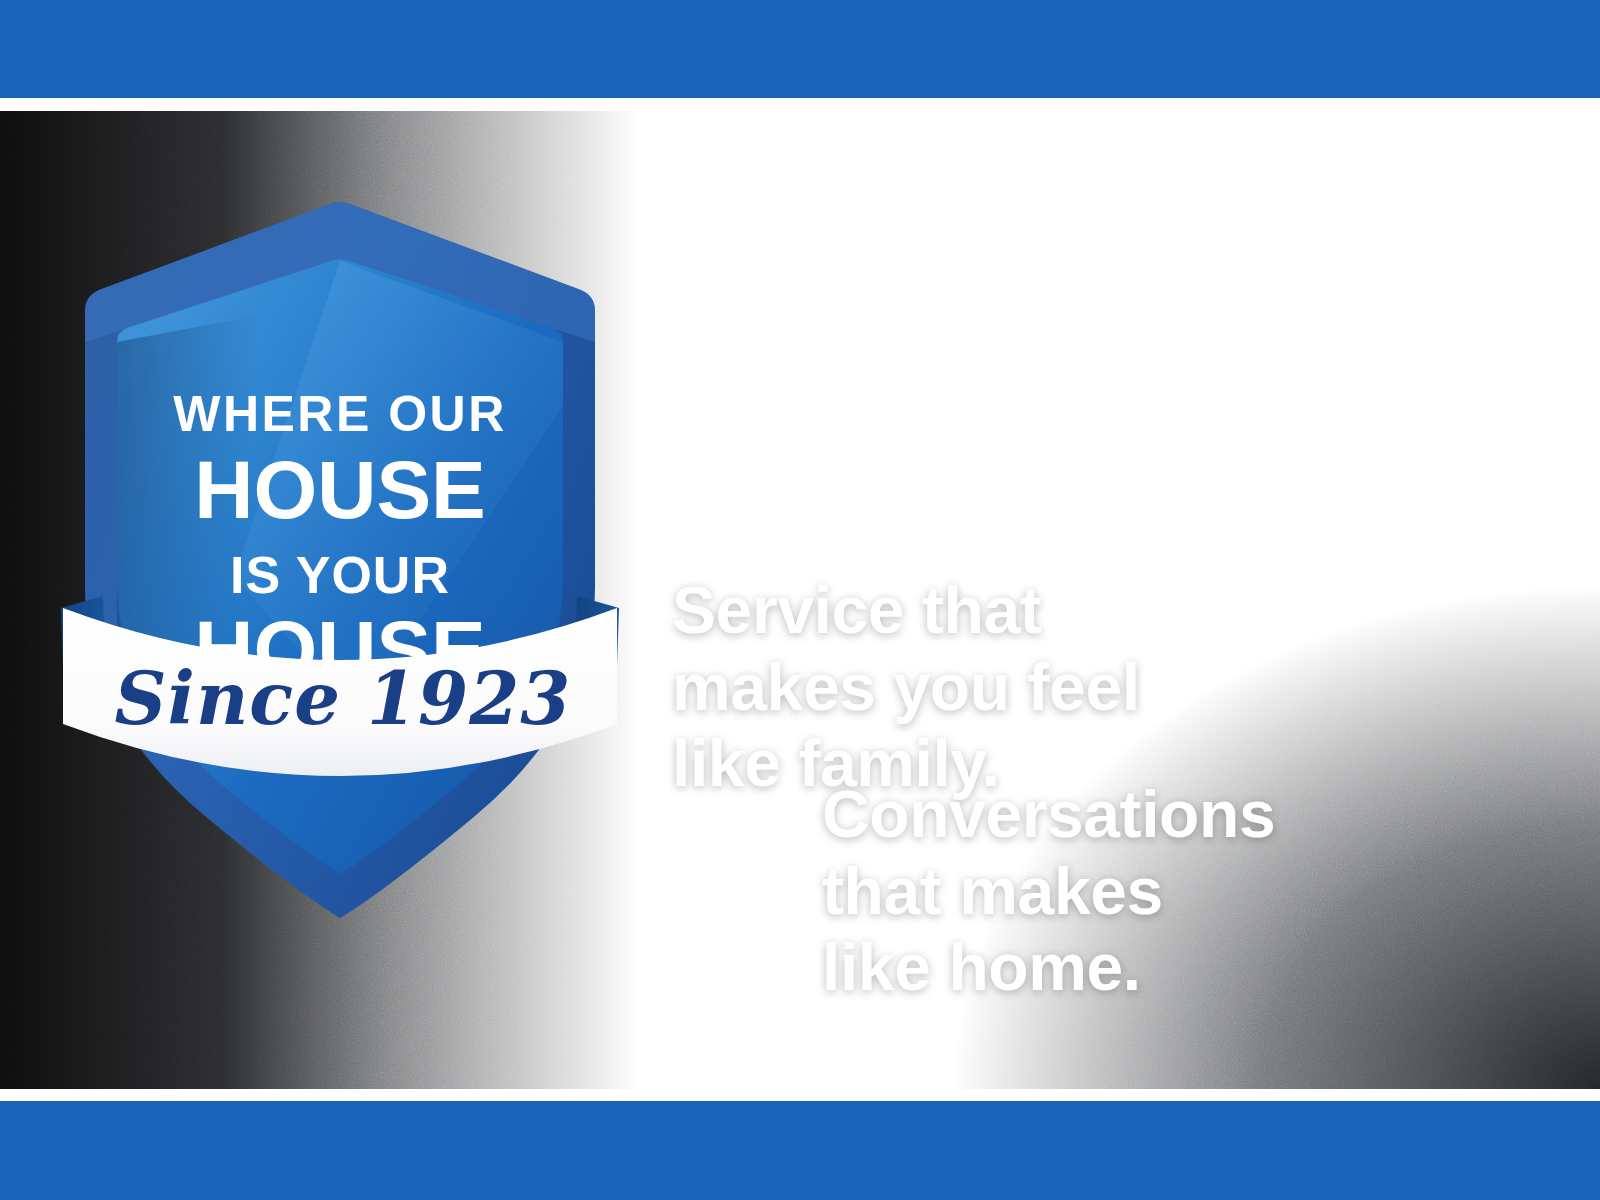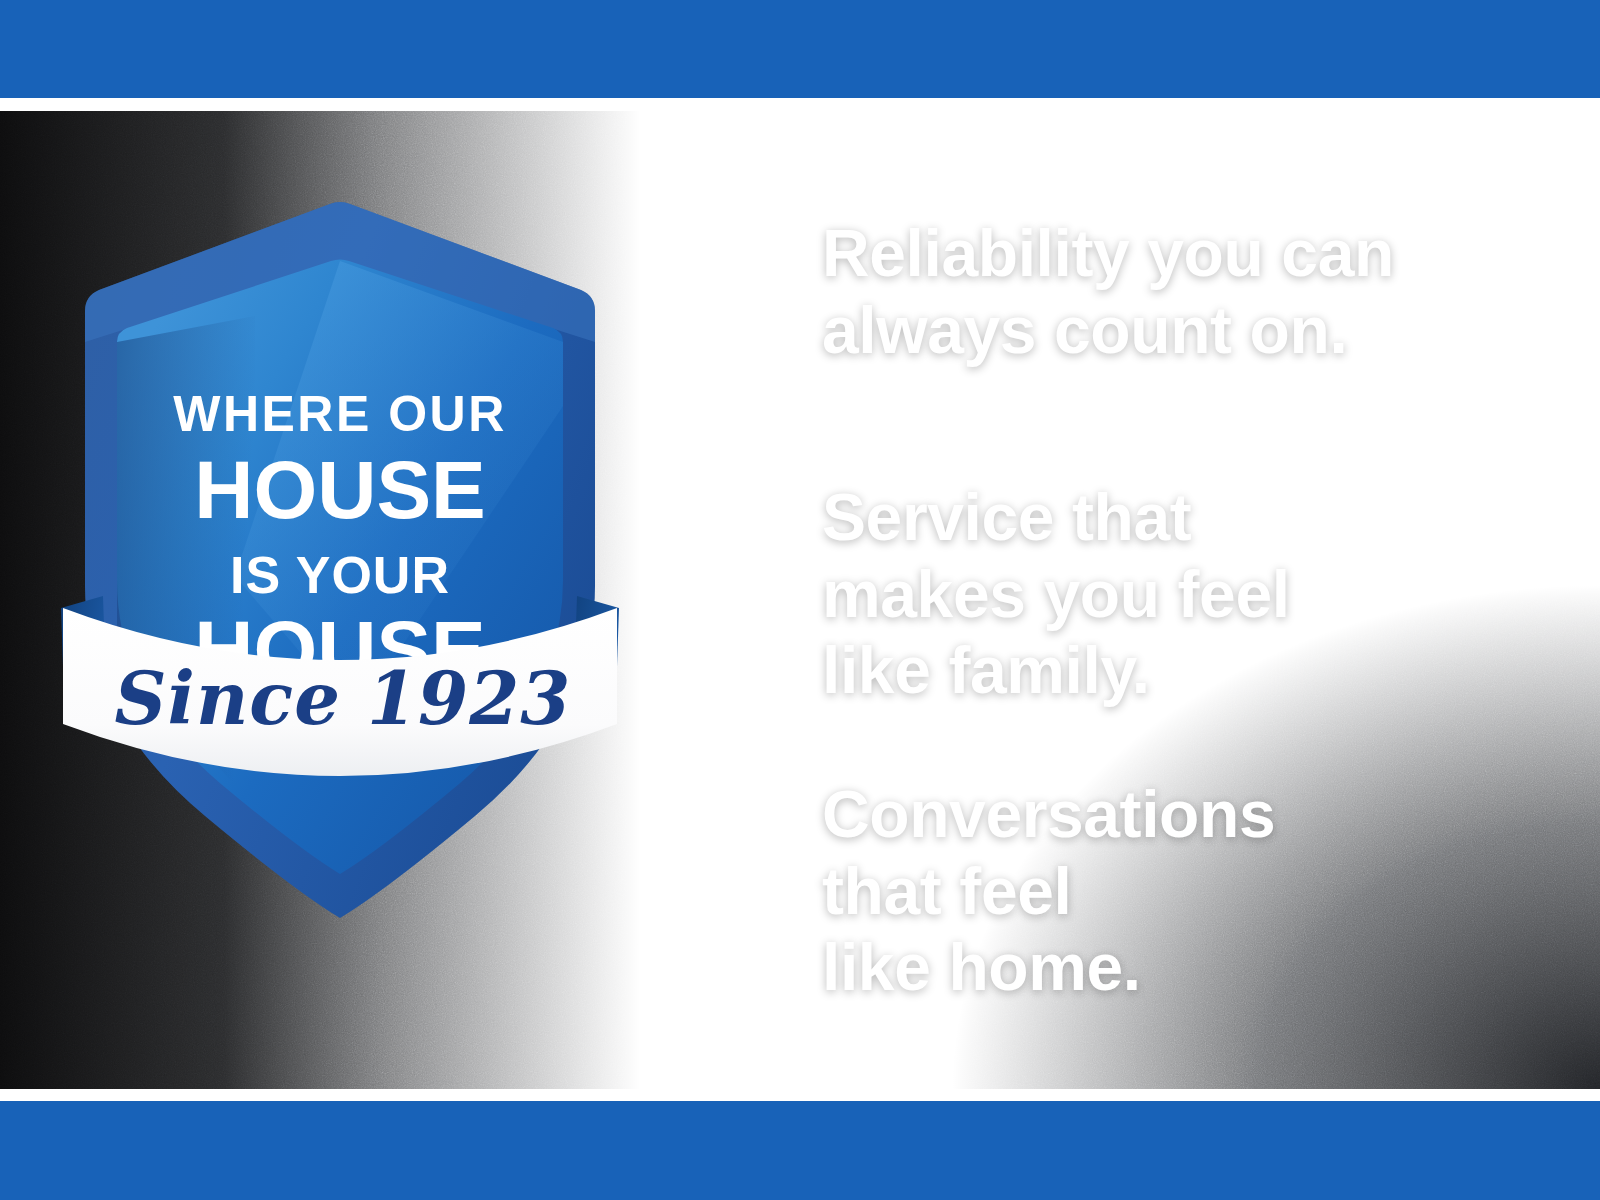--- a/index.html
+++ b/index.html
@@ -135,21 +135,21 @@
     height: 978px;
   }
   .bullet {
     position: absolute;
     left: 0;
     display: flex;
     align-items: flex-start;
     width: 900px;
   }
   #bullet-0 { top: 104px; }
-  #bullet-1 { top: 368px; }
+  #bullet-1 { top: 339px; flex-direction: column; }
   #bullet-2 { top: 665px; }
 
   .check-icon {
     flex: 0 0 auto;
     width: 150px;
     padding-top: 6px;
   }
   .check-icon svg { display: block; }
 
   .bullet-text {
@@ -278,43 +278,41 @@
   </div>
 
   <div id="bullets">
 
     <div class="bullet" id="bullet-0">
       <div class="check-icon">
         <svg width="140" height="116" viewBox="0 0 140 116" xmlns="http://www.w3.org/2000/svg">
           <path d="M 14 44 L 30 28 L 58 70 L 116 4 L 132 18 L 60 108 Z" fill="#FFFFFF" stroke="#FFFFFF" stroke-width="7" stroke-linejoin="round"></path>
         </svg>
       </div>
-      <div class="bullet-text">Reliability you can
-always count on.</div>
     </div>
 
     <div class="bullet" id="bullet-1">
       <div class="check-icon">
         <svg width="140" height="116" viewBox="0 0 140 116" xmlns="http://www.w3.org/2000/svg">
           <path d="M 14 44 L 30 28 L 58 70 L 116 4 L 132 18 L 60 108 Z" fill="#FFFFFF" stroke="#FFFFFF" stroke-width="7" stroke-linejoin="round"></path>
         </svg>
       </div>
       <div class="bullet-text">Service that
 makes you feel
 like family.</div>
     </div>
 
     <div class="bullet" id="bullet-2">
       <div class="check-icon">
         <svg width="140" height="116" viewBox="0 0 140 116" xmlns="http://www.w3.org/2000/svg">
           <path d="M 14 44 L 30 28 L 58 70 L 116 4 L 132 18 L 60 108 Z" fill="#FFFFFF" stroke="#FFFFFF" stroke-width="7" stroke-linejoin="round"></path>
         </svg>
       </div>
       <div class="bullet-text">Conversations
-that feel
+that makes
 like home.</div>
     </div>
 
   </div>
 
   <div class="bar-gap" id="gap-bottom"></div>
   <div class="bar" id="bar-bottom"></div>
 
 </div>
 

